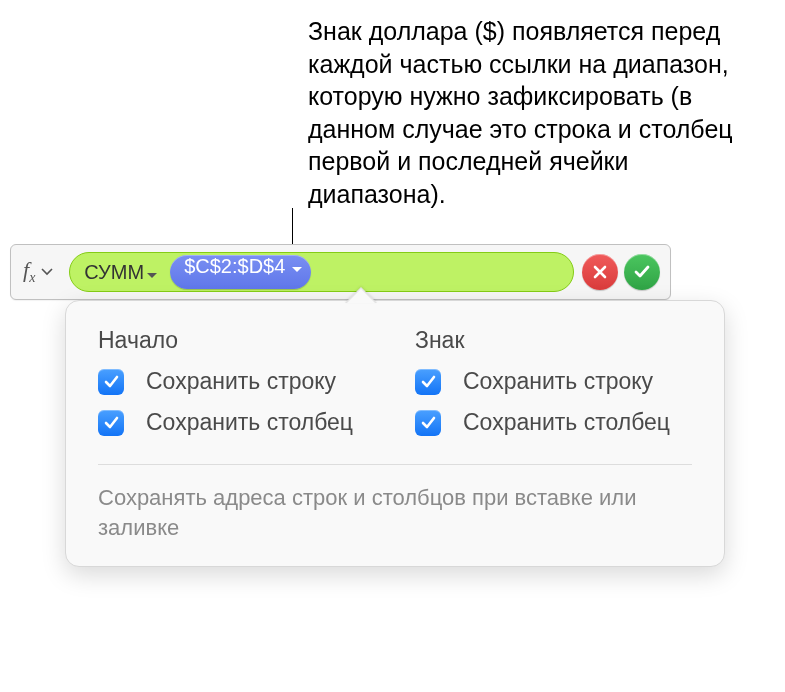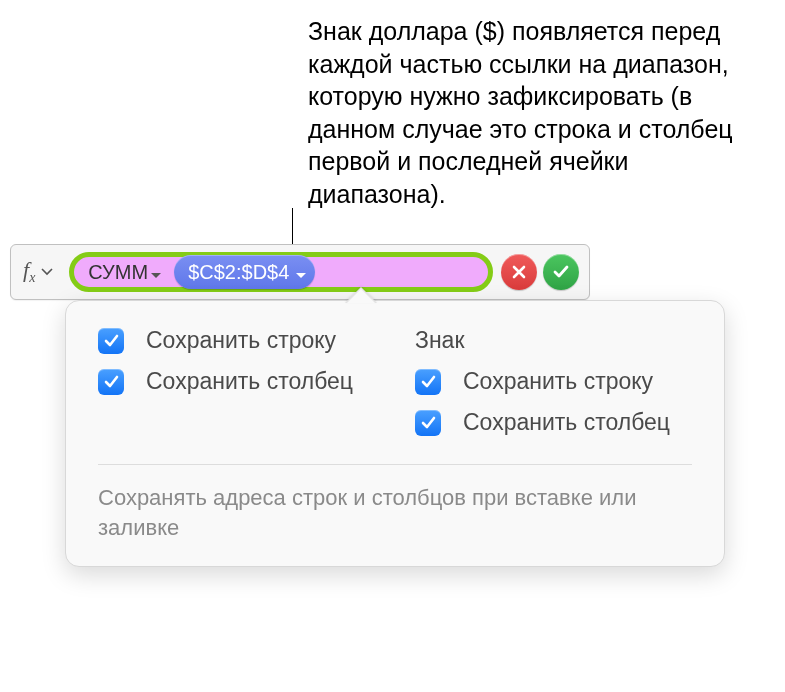--- a/index.html
+++ b/index.html
@@ -31,21 +31,21 @@
       width: 1px;
       height: 56px;
       background: #000;
     }
 
     
     .formula-bar {
       position: absolute;
       top: 244px;
       left: 10px;
-      width: 580px;
+      width: 661px;
       height: 56px;
       border: 1px solid #c0c0c0;
       border-radius: 6px;
       background: #f6f6f6;
       display: flex;
       align-items: center;
       box-shadow: 0 1px 1px rgba(0,0,0,0.05);
     }
 
     .fx-area {
@@ -64,22 +64,22 @@
     .fx-label sub {
       font-size: 14px;
       font-style: italic;
     }
     .fx-caret svg { display:block; }
 
     .formula-input-wrap {
       flex: 1;
       height: 40px;
       margin: 4px 8px;
-      background: #f0abfc;
-      border: 5px solid #84cc16;
+      background: #bef264;
+      border: 1px solid #84cc16;
       border-radius: 20px;
       display: flex;
       align-items: center;
       padding: 0 6px;
       gap: 8px;
     }
 
     .func-token {
       display: flex;
       align-items: center;
@@ -90,21 +90,21 @@
       cursor: pointer;
     }
 
     .range-token {
       background: #6b82ee;
       background: linear-gradient(#7a8ff2, #5f77ea);
       color: #fff;
       border-radius: 18px;
       height: 34px;
       display: flex;
-      align-items: center;
+      align-items: flex-start;
       padding: 0 8px 0 14px;
       font-size: 20px;
       font-weight: 500;
       gap: 6px;
       cursor: pointer;
       box-shadow: inset 0 1px 0 rgba(255,255,255,0.3), 0 1px 1px rgba(0,0,0,0.2);
     }
     .range-token .caret svg path { fill:#fff; }
 
     .btn-round {
@@ -241,20 +241,21 @@
       <path d="M3 9 L7 13 L15 4" stroke="#fff" stroke-width="2.8" fill="none" stroke-linecap="round" stroke-linejoin="round"></path>
     </svg>
   </div>
 </div>
 
 <div class="popover-wrap">
   <div class="popover-arrow"></div>
   <div class="popover">
     <div class="pop-columns">
       <div class="pop-col">
+        <h4>Начало</h4>
         <div class="check-row">
           <span class="checkbox">
             <svg width="16" height="16" viewBox="0 0 16 16">
                 <path d="M3 8 L7 12 L14 3" stroke="#fff" stroke-width="2.6" fill="none" stroke-linecap="round" stroke-linejoin="round"></path>
               </svg>
           </span>
           <span class="check-label">Сохранить строку</span>
         </div>
         <div class="check-row">
           <span class="checkbox">

